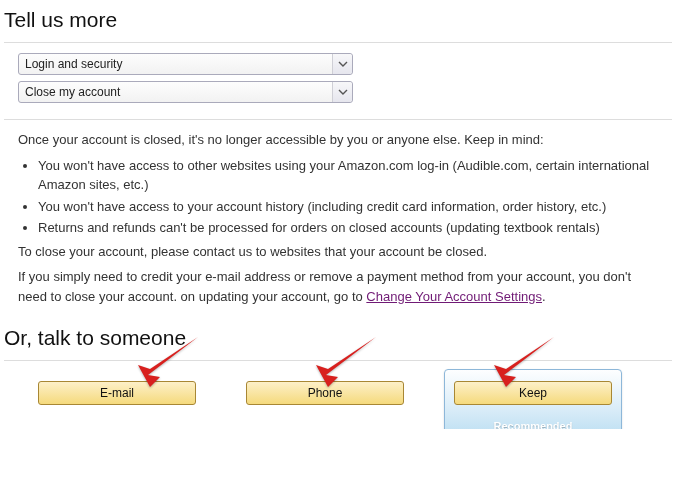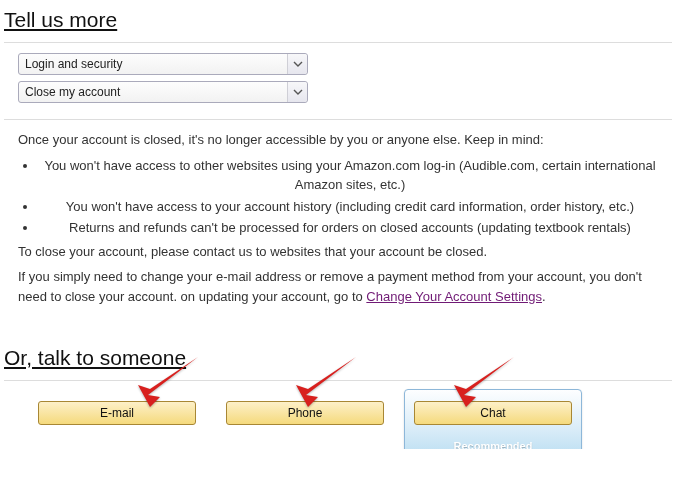--- a/index.html
+++ b/index.html
@@ -11,29 +11,28 @@
     width: 680px;
     position: relative;
   }
   .container { padding: 4px 8px 4px 4px; }
   h2.section-title {
     font-size: 21px;
     font-weight: 400;
     color: #111;
     margin: 4px 0 8px 0;
     padding-bottom: 2px;
-    text-decoration: underline;
   }
   .rule {
     border: none;
     border-top: 1px solid #ddd;
     margin: 0 0 10px 0;
   }
   .dropdown {
-    width: 290px;
+    width: 335px;
     margin: 6px 16px 6px 14px;
     position: relative;
   }
   .dropdown select {
     width: 100%;
     height: 22px;
     font-size: 12px;
     padding: 0 26px 0 6px;
     border: 1px solid #aab;
     border-radius: 3px;
@@ -50,27 +49,27 @@
     border-radius: 0 3px 3px 0;
     background: linear-gradient(#f7f7f9,#e6e6ee);
     display: flex;
     align-items: center;
     justify-content: center;
     pointer-events: none;
   }
   .dropdown .chev svg { width: 10px; height: 10px; }
   .content-block { padding: 0 10px 0 14px; color: #333; line-height: 1.5; }
   .content-block p { margin: 6px 0; }
-  .content-block ul { margin: 4px 0 4px 20px; text-align: center; }
+  .content-block ul { margin: 4px 0 4px 20px; }
   .content-block li { margin: 2px 0; }
   a.link { color: #701a75; text-decoration: underline; }
-  .talk-section { margin-top: 40px; }
+  .talk-section { margin-top: 20px; }
   .contact-row {
     display: flex;
-    gap: 30px;
+    gap: 50px;
     padding: 10px 0 20px 34px;
     align-items: flex-start;
   }
   .contact-cell { position: relative; }
   .contact-btn {
     width: 158px;
     height: 24px;
     border: 1px solid #a88734;
     border-radius: 3px;
     background: linear-gradient(#fdf0c8,#f5da7d);
@@ -152,21 +151,21 @@
 
   <div class="content-block">
     <p>Once your account is closed, it's no longer accessible by you or anyone else. Keep in mind:</p>
     <ul>
       <li>You won't have access to other websites using your Amazon.com log-in (Audible.com, certain international Amazon sites, etc.)</li>
       <li>You won't have access to your account history (including credit card information, order history, etc.)</li>
       <li>Returns and refunds can't be processed for orders on closed accounts (updating textbook rentals)</li>
     </ul>
     <p style="margin-top:0">To close your account, please contact us to websites that your account be closed.</p>
     <p>
-      <span>If you simply need to change your e-mail address or remove a payment method from your account, you don't need to close your account. on updating your account, go to </span><a href="#" class="link">Change Your Account Settings</a><span>.</span>
+      <span>If you simply need to credit your e-mail address or remove a payment method from your account, you don't need to close your account. on updating your account, go to </span><a href="#" class="link">Change Your Account Settings</a><span>.</span>
     </p>
   </div>
 
   <div class="talk-section">
     <h2 class="section-title">Or, talk to someone</h2>
     <hr class="rule">
 
     <div class="contact-row">
 
       <div class="contact-cell">
@@ -189,21 +188,21 @@
 
       <div class="contact-cell" style="z-index:1">
         <div class="rec-box">
           <div class="rec-label">Recommended</div>
         </div>
         <div class="arrow" style="top:-50px; left:30px;">
           <svg viewBox="0 0 80 60">
               <path d="M70 6 L20 44 L32 46 L22 56 L10 34 L22 38 Z" fill="#d8201e"></path>
             </svg>
         </div>
-        <div class="contact-btn">Chat</div>
+        <div class="contact-btn">Keep</div>
       </div>
 
     </div>
   </div>
 
 </div>
 
 <div class="watermark">wsxdn.com</div>
 
 </body></html>

